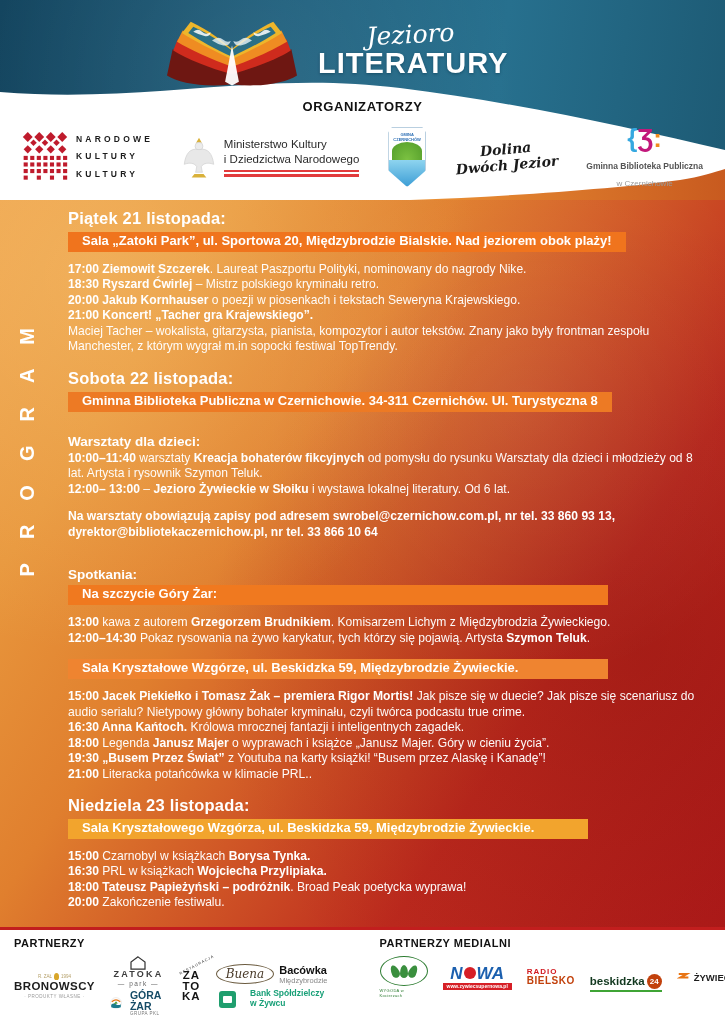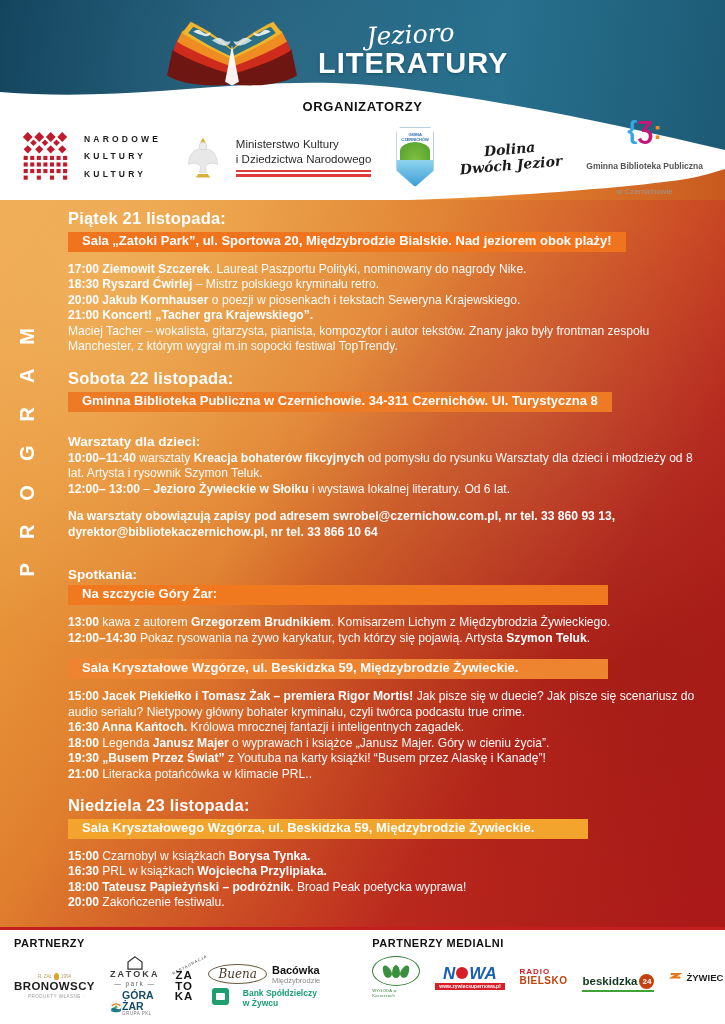--- a/index.html
+++ b/index.html
@@ -9,21 +9,21 @@
   .hd{position:absolute;top:0;left:0;width:725px;height:200px;
       background:linear-gradient(97deg,#14455f 0%,#1d5e7c 38%,#27708e 68%,#1d5a74 100%);}
   .hd .glow{position:absolute;inset:0;background:radial-gradient(circle at 35% 40%,rgba(255,255,255,.07),transparent 55%);}
   .curves{position:absolute;top:0;left:0;width:725px;height:200px;display:block;}
   .book{position:absolute;left:157px;top:8px;}
   .title-block{position:absolute;left:318px;top:22px;width:185px;text-align:center;color:#fff;}
   .title-script{font-family:"DejaVu Serif",serif;font-style:italic;font-size:25px;transform:rotate(-3deg);line-height:1;}
   .title-main{font-weight:700;font-size:29px;letter-spacing:1px;line-height:1;margin-top:2px;text-shadow:0 1px 3px rgba(0,40,60,.45);}
   .org-label{position:absolute;top:99px;left:0;width:725px;text-align:center;font-size:13px;font-weight:800;letter-spacing:.6px;color:#111;}
   .logo-row{position:absolute;top:118px;left:0;width:725px;height:78px;display:flex;align-items:center;justify-content:space-between;padding:0 22px;box-sizing:border-box;}
-  .logo{display:flex;align-items:center;gap:16px;}
+  .logo{display:flex;align-items:center;gap:8px;}
   .nck-txt{font-size:8.5px;font-weight:700;letter-spacing:3.2px;color:#1c1c1c;line-height:2.05;}
   .min-txt{font-size:11.5px;color:#2b2b2b;line-height:1.25;}
   .min-stripes{margin-top:4px;}
   .min-stripes .s1{height:2px;background:#e23b3c;margin-bottom:2px;}
   .min-stripes .s2{height:3px;background:#e23b3c;}
   .cz-badge{width:36px;height:58px;background:#fff;border:1px solid #b9cfe0;
      clip-path:polygon(10% 0,90% 0,100% 9%,100% 72%,50% 100%,0 72%,0 9%);position:relative;overflow:hidden;}
   .cz-top{font-size:4px;font-weight:700;color:#2d6fb5;text-align:center;padding-top:4px;}
   .cz-hill{position:absolute;left:3px;top:14px;width:30px;height:18px;background:radial-gradient(ellipse at 50% 100%,#7cc242 0%,#5aa32e 80%);border-radius:50% 50% 0 0;}
   .cz-water{position:absolute;left:0;bottom:0;width:100%;height:26px;background:linear-gradient(#8ed4ef,#3f9fd6);}
@@ -70,31 +70,31 @@
   .ft-row{display:flex;align-items:center;gap:15px;}
   .stack{display:flex;flex-direction:column;align-items:center;gap:3px;}
   .bron{display:flex;flex-direction:column;align-items:center;line-height:1.15;}
   .bron-top{font-size:4.5px;color:#b5a06a;display:flex;align-items:center;gap:2px;}
   .wheat-dot{width:5px;height:7px;background:#d8a62a;border-radius:50% 50% 40% 40%;}
   .bron-name{font-size:11.5px;font-weight:700;color:#1d1d1d;letter-spacing:.4px;}
   .bron-sub{font-size:4.5px;color:#999;letter-spacing:.5px;}
   .zp{display:flex;flex-direction:column;align-items:center;line-height:1.1;}
   .zp-name{font-size:9px;font-weight:700;letter-spacing:2.2px;color:#3c3c3c;}
   .zp-sub{font-size:6.5px;color:#666;letter-spacing:1.5px;}
-  .gz{display:flex;align-items:flex-end;gap:0;}
+  .gz{display:flex;align-items:center;gap:8px;}
   .gz-name{font-size:10.5px;font-weight:800;color:#154b66;line-height:1;}
   .gz-sub{font-size:4.5px;color:#777;letter-spacing:.5px;}
   .zr{position:relative;display:flex;flex-direction:column;align-items:center;line-height:.95;}
   .zr-arc{position:absolute;top:-6px;right:-16px;font-size:3.8px;letter-spacing:1px;color:#333;transform:rotate(-28deg);}
   .zr-l{font-size:11.5px;font-weight:800;color:#141414;letter-spacing:1px;}
   .buena{display:flex;align-items:center;gap:5px;}
   .buena-oval{border:1px solid #6b5b3f;border-radius:50%;padding:2px 9px;font-family:"DejaVu Serif",serif;font-style:italic;font-size:12px;color:#4a3b2a;}
   .bac-name{font-size:11px;font-weight:700;color:#111;line-height:1.1;}
   .bac-sub{font-size:7.5px;color:#888;}
-  .bank{display:flex;align-items:flex-start;gap:14px;}
+  .bank{display:flex;align-items:flex-end;gap:14px;}
   .bank-ic{width:17px;height:17px;background:#1f9e6e;border-radius:3px;display:flex;align-items:center;justify-content:center;}
   .bank-ic span{display:block;width:9px;height:7px;background:#fff;border-radius:1px;}
   .bank-txt{font-size:8.5px;font-weight:700;color:#19a078;line-height:1.2;}
   .leaves{display:flex;flex-direction:column;align-items:center;gap:2px;}
   .leaves-oval{width:46px;height:28px;border:1.5px solid #2e7d32;border-radius:50%;display:flex;align-items:center;justify-content:center;gap:1px;}
   .leaf{width:8px;height:13px;background:#3a8f3e;border-radius:60% 60% 60% 60%/80% 80% 40% 40%;}
   .leaf.l1{transform:rotate(-25deg);}
   .leaf.l3{transform:rotate(25deg);}
   .leaves-sub{font-size:4px;color:#2e7d32;letter-spacing:.3px;}
   .nowa{display:flex;flex-direction:column;align-items:center;line-height:1;}

